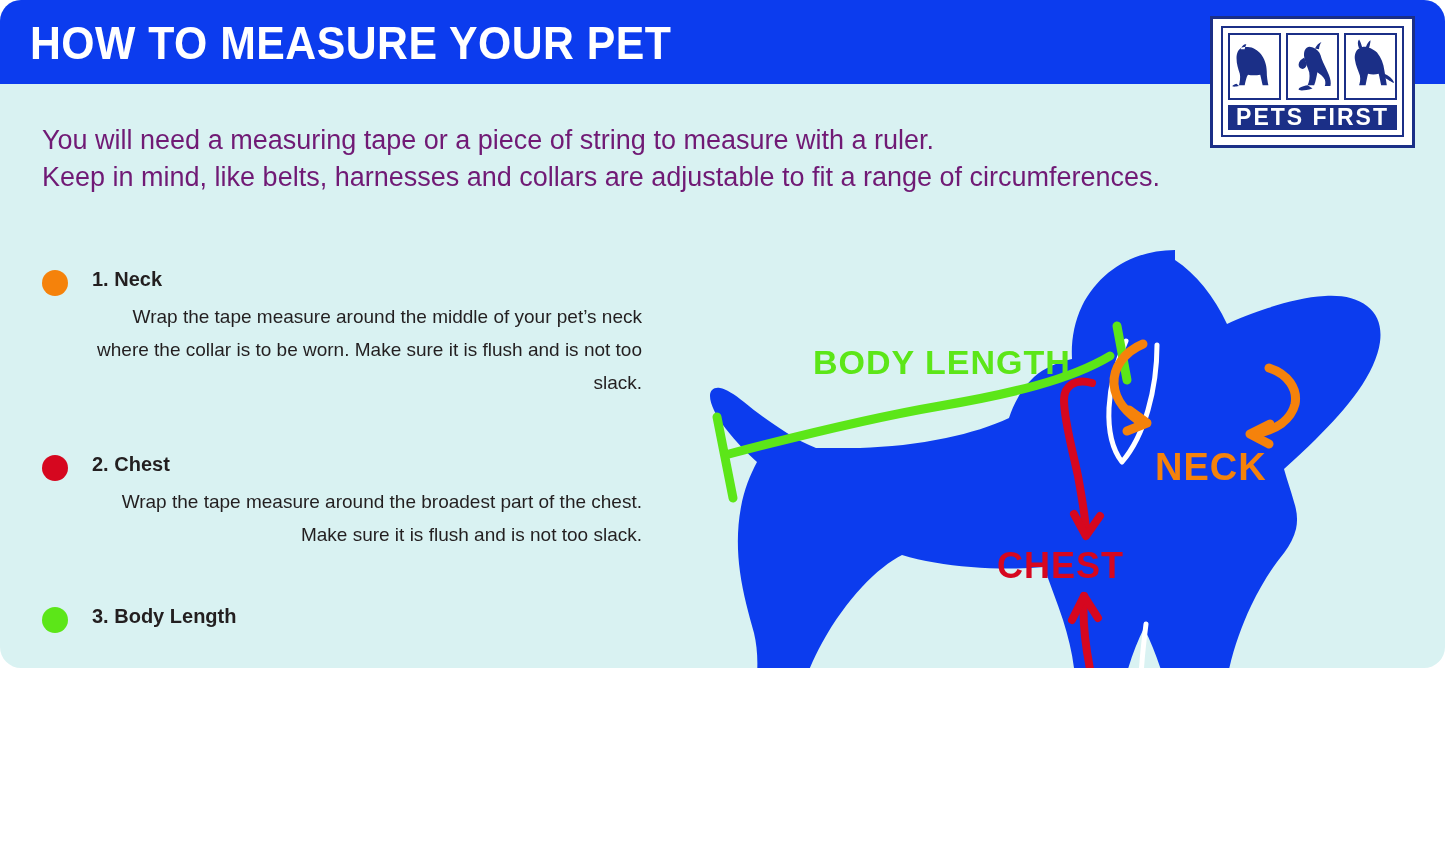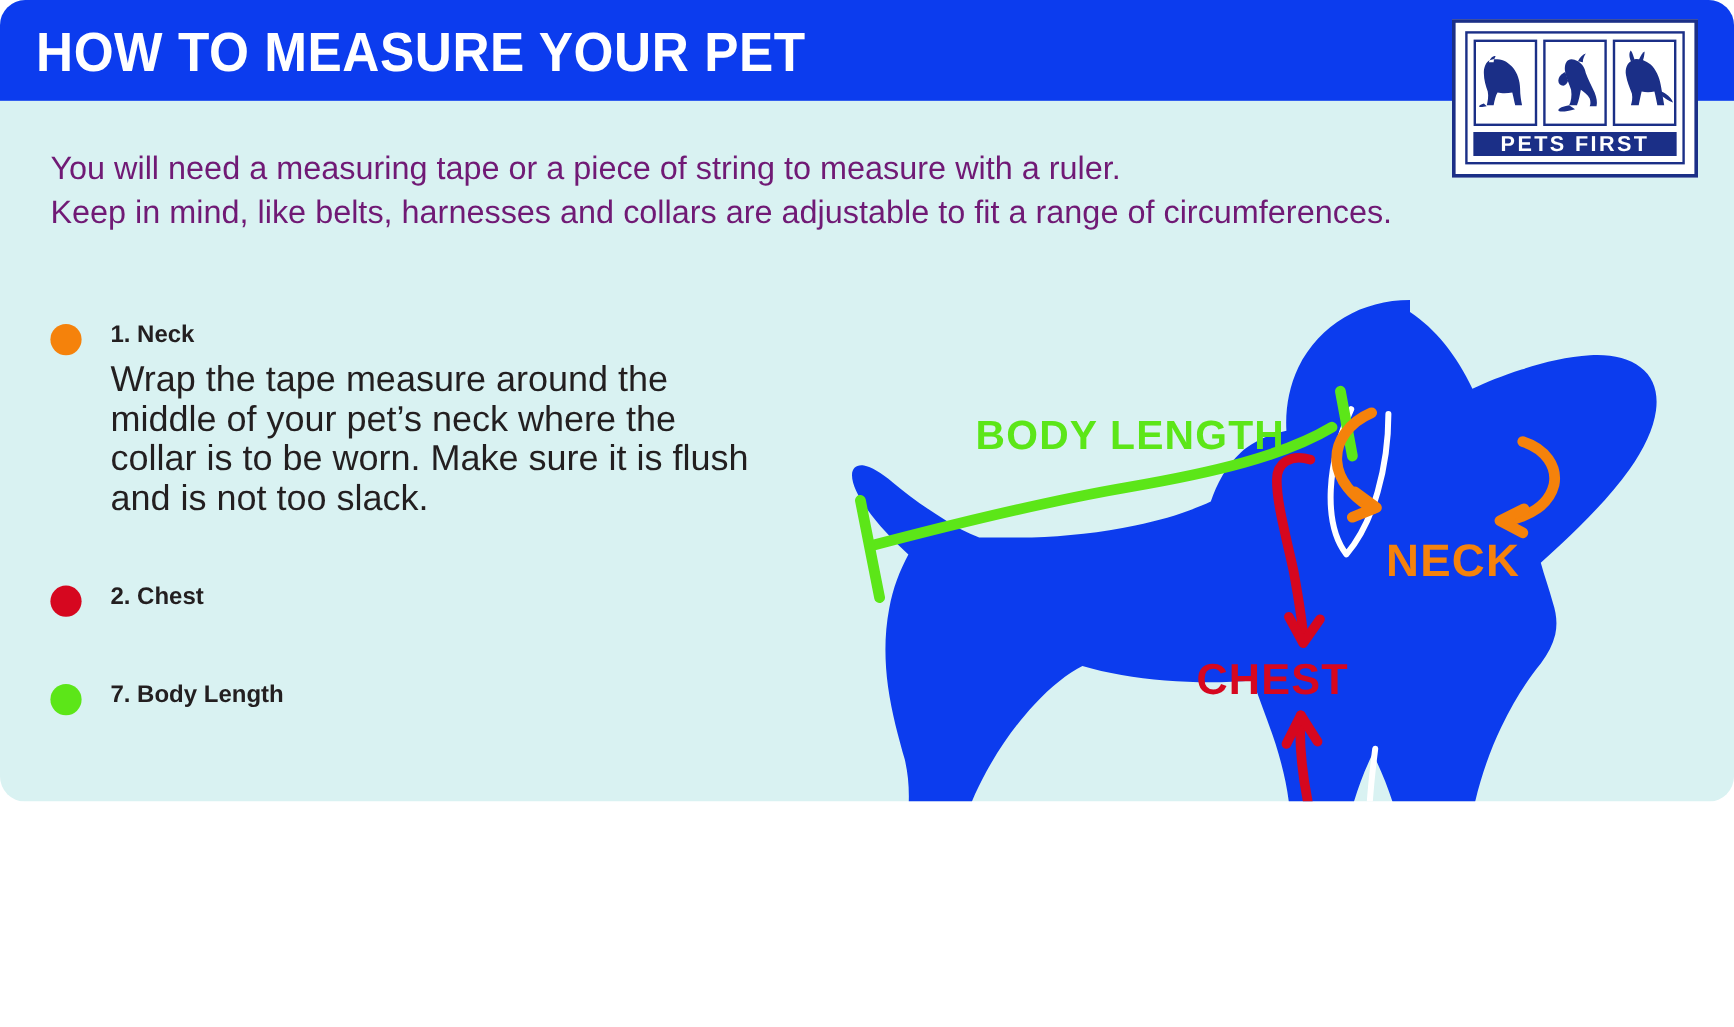--- a/index.html
+++ b/index.html
@@ -79,21 +79,21 @@
   }
   .logo-cell svg { display: block; width: 100%; height: 100%; }
   .logo-name {
     margin-top: 5px;
     flex: 1 1 auto;
     background: #1b2f87;
     border: 1px solid #1b2f87;
     color: #ffffff;
     font-family: "Liberation Sans", sans-serif;
     font-weight: bold;
-    font-size: 18px;
+    font-size: 23px;
     letter-spacing: 2px;
     display: flex;
     align-items: center;
     justify-content: center;
     line-height: 1;
   }
 
   
   .intro {
     position: absolute;
@@ -128,24 +128,25 @@
     margin: 0 0 4px 50px;
     font-family: "Liberation Sans", sans-serif;
     font-weight: bold;
     font-size: 20px;
     line-height: 34px;
     color: #231f20;
   }
   .step-body {
     margin: 0 0 0 50px;
     font-family: "Liberation Sans", sans-serif;
-    font-size: 30px;
+    font-size: 19px;
     line-height: 33px;
     color: #231f20;
     max-width: 560px;
+    text-align: right;
   }
 
   
   .diagram {
     position: absolute;
     left: 630px;
     top: 228px;
     width: 815px;
     height: 641px;
   }
@@ -203,25 +204,26 @@
 
     <div class="step">
       <span class="bullet" style="background:#f5820b"></span>
       <p class="step-title">1. Neck</p>
       <p class="step-body">Wrap the tape measure around the middle of your pet’s neck where the collar is to be worn. Make sure it is flush and is not too slack.</p>
     </div>
 
     <div class="step">
       <span class="bullet" style="background:#d6071f"></span>
       <p class="step-title">2. Chest</p>
+      <p class="step-body">Wrap the tape measure around the broadest part of the chest. Make sure it is flush and is not too slack.</p>
     </div>
 
     <div class="step">
       <span class="bullet" style="background:#5ce618"></span>
-      <p class="step-title">7. Body Length</p>
+      <p class="step-title">3. Body Length</p>
     </div>
 
   </div>
 
   <div class="diagram">
     <svg viewBox="0 0 815 641" preserveAspectRatio="xMidYMid meet">
 
       <g>
         <path fill="#0c3cee" d="
           M 545 22

